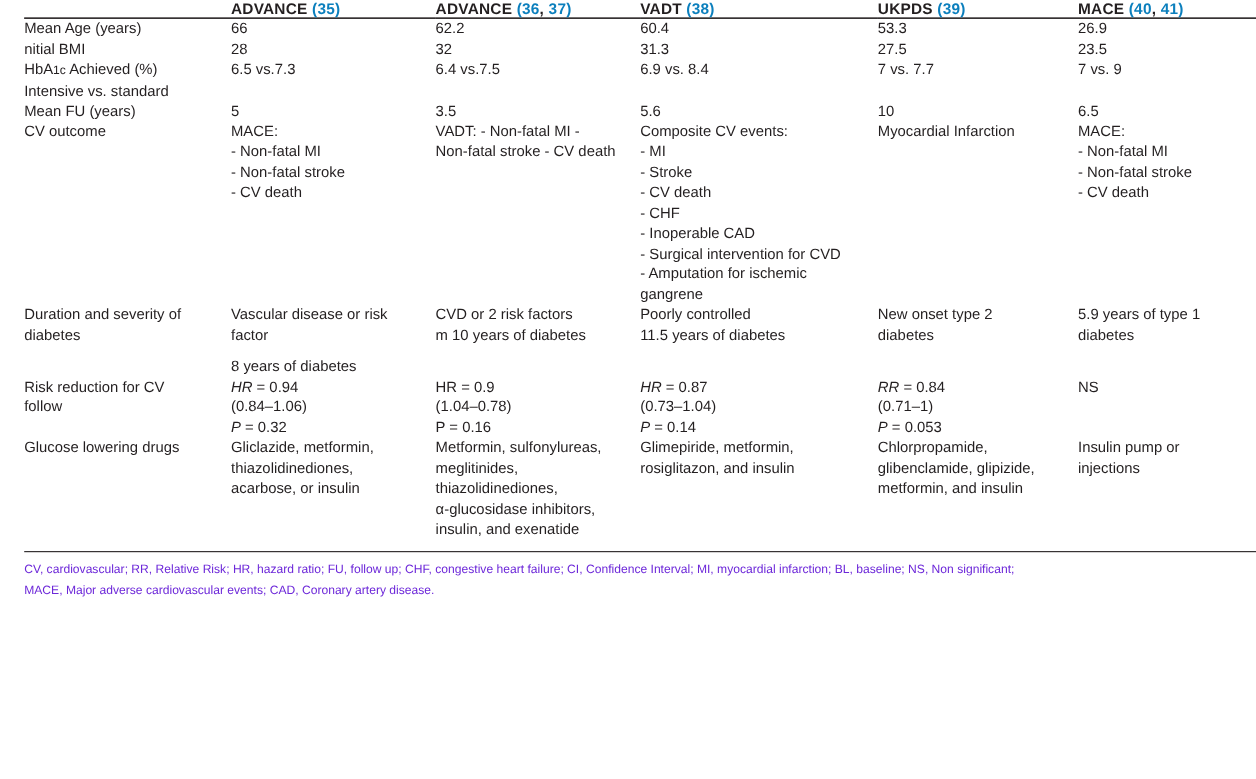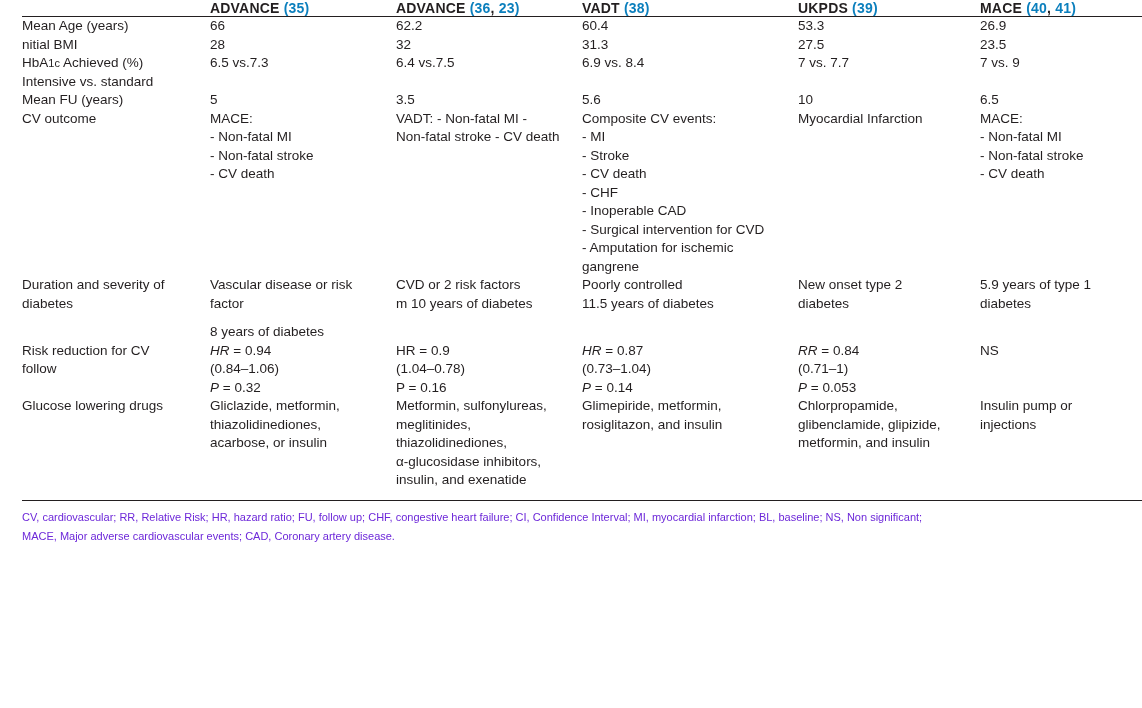--- a/index.html
+++ b/index.html
@@ -93,21 +93,21 @@
     </colgroup>
     <thead>
       <tr>
         <th></th>
         <th>
           <span>ADVANCE</span>
           <span class="ref">(35)</span>
         </th>
         <th>
           <span>ADVANCE</span>
-          <span class="ref"><span>(</span><span>36</span><span class="comma">, </span><span>23</span><span>)</span></span>
+          <span class="ref"><span>(</span><span>36</span><span class="comma">, </span><span>37</span><span>)</span></span>
         </th>
         <th>
           <span>VADT</span>
           <span class="ref">(38)</span>
         </th>
         <th>
           <span>UKPDS</span>
           <span class="ref">(39)</span>
         </th>
         <th>

